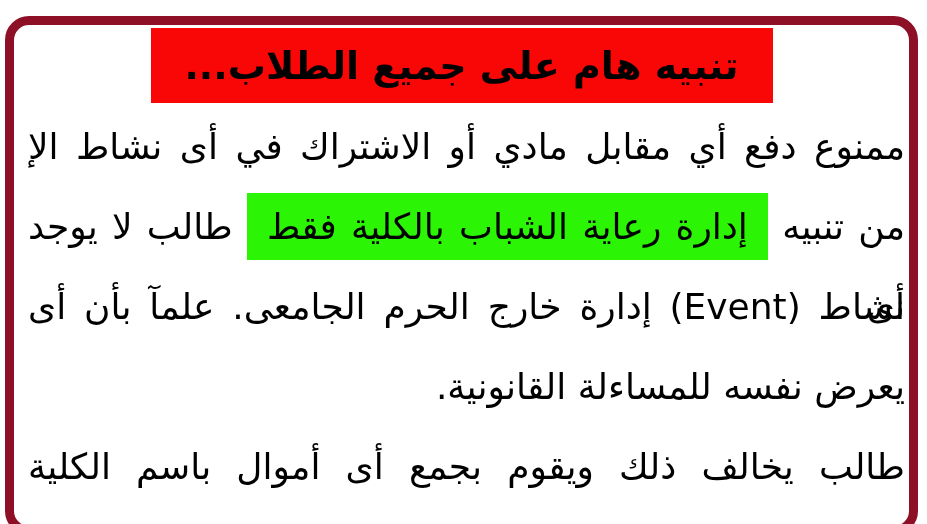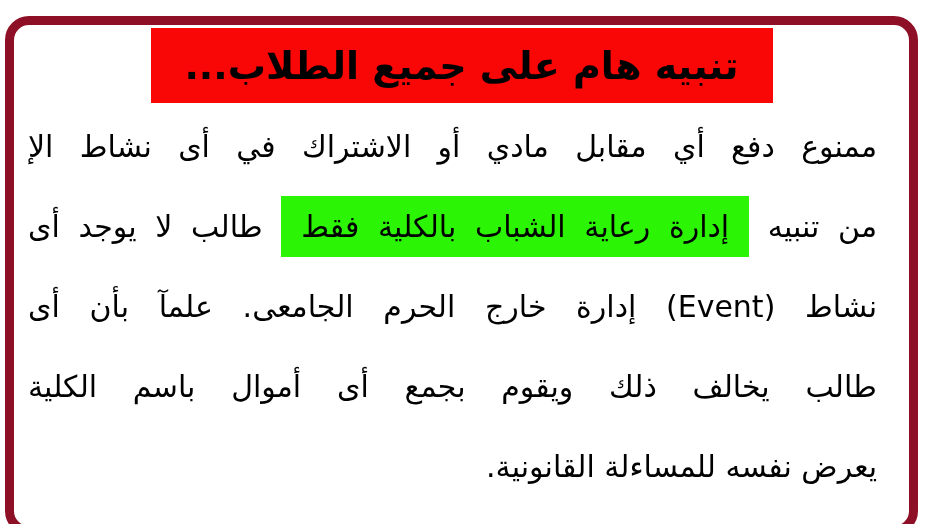--- a/index.html
+++ b/index.html
@@ -38,23 +38,23 @@
     font-weight: bold;
     font-size: 38px;
     color: var(--c-banner_text, #000000);
     white-space: nowrap;
     direction: rtl;
   }
 
   .body-text {
     direction: rtl;
     unicode-bidi: embed;
-    margin: 4px 32px 0 14px;
+    margin: 4px 4px 0 14px;
     color: var(--c-body_text, #000000);
-    font-size: 30px;
+    font-size: 36px;
   }
 
   .notice-line {
     height: 80px;
     line-height: 80px;
     text-align: justify;
     text-align-last: justify;
     white-space: normal;
     overflow: visible;
   }
@@ -78,18 +78,18 @@
   </div>
 
   <div class="body-text">
 
     <div class="notice-line">ممنوع دفع أي مقابل مادي أو الاشتراك في أى نشاط الإ</div>
 
     <div class="notice-line"><span>من تنبيه </span><span class="hl">إدارة رعاية الشباب بالكلية فقط</span><span> طالب لا يوجد أى</span></div>
 
     <div class="notice-line">نشاط (Event) إدارة خارج الحرم الجامعى. علمآ بأن أى</div>
 
+    <div class="notice-line last">يعرض نفسه للمساءلة القانونية.</div>
+
     <div class="notice-line">طالب يخالف ذلك ويقوم بجمع أى أموال باسم الكلية</div>
-
-    <div class="notice-line last">يعرض نفسه للمساءلة القانونية.</div>
 
   </div>
 </div>
 
 </body></html>

